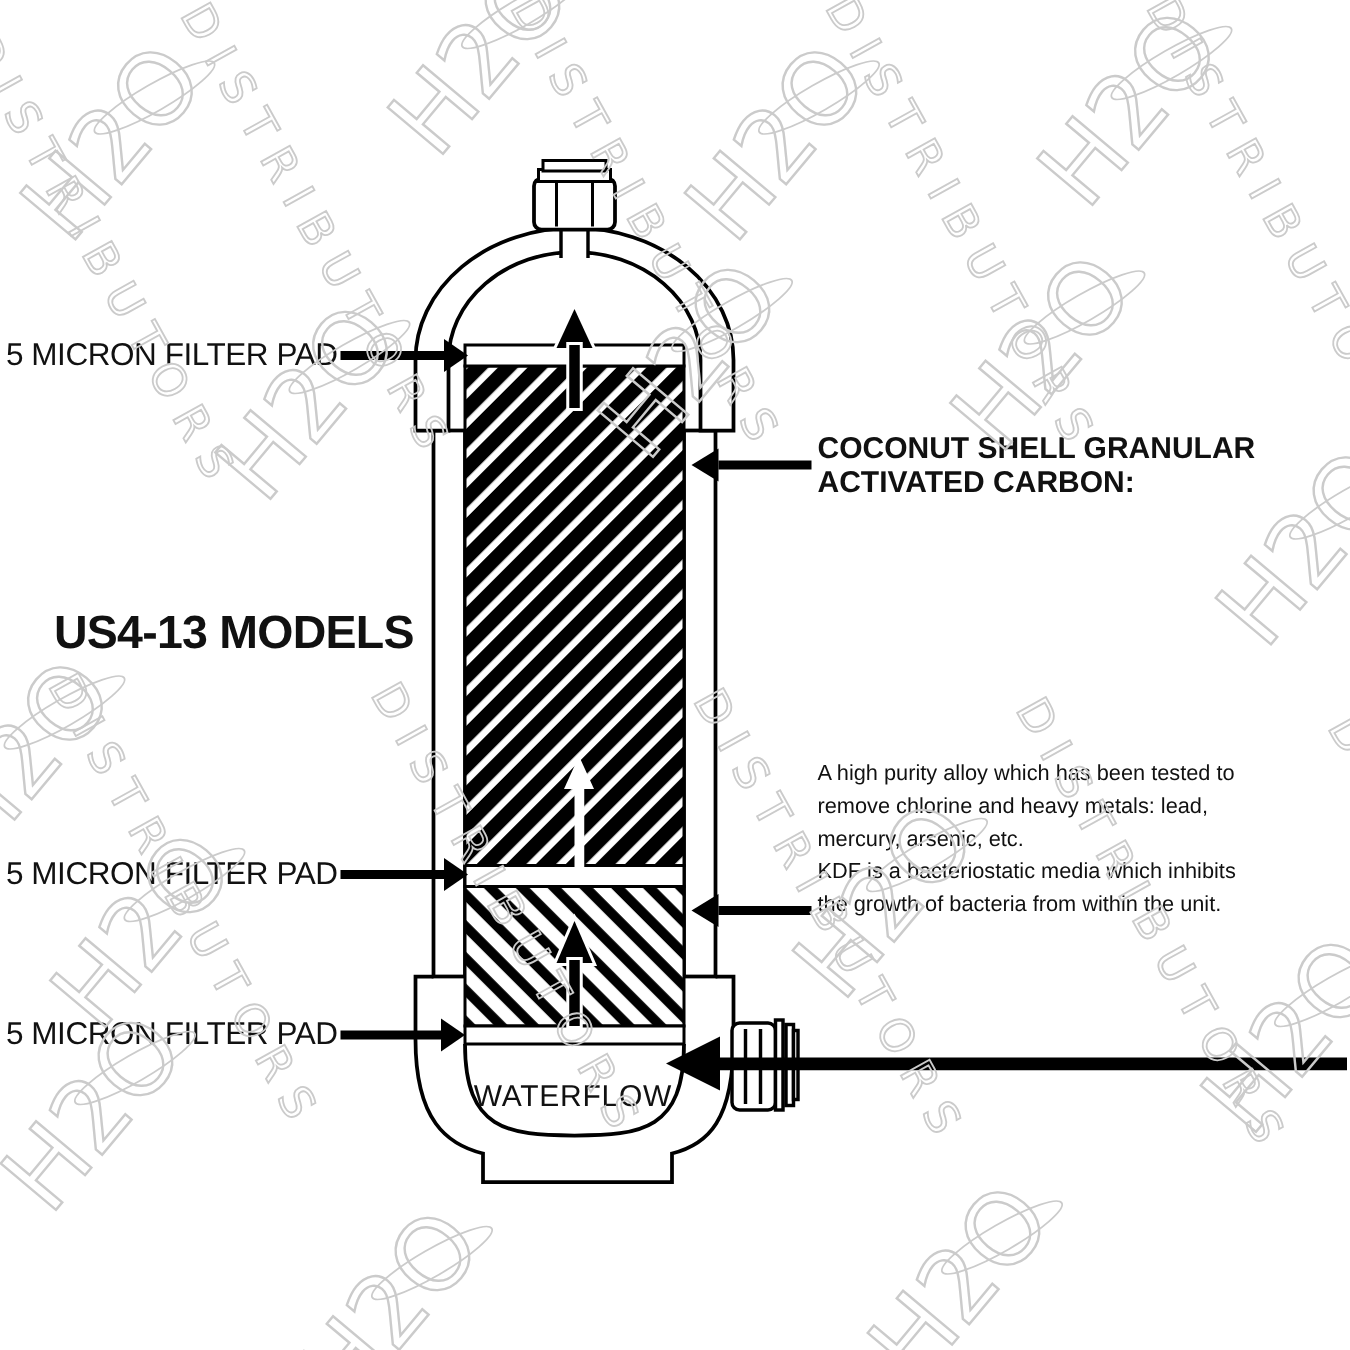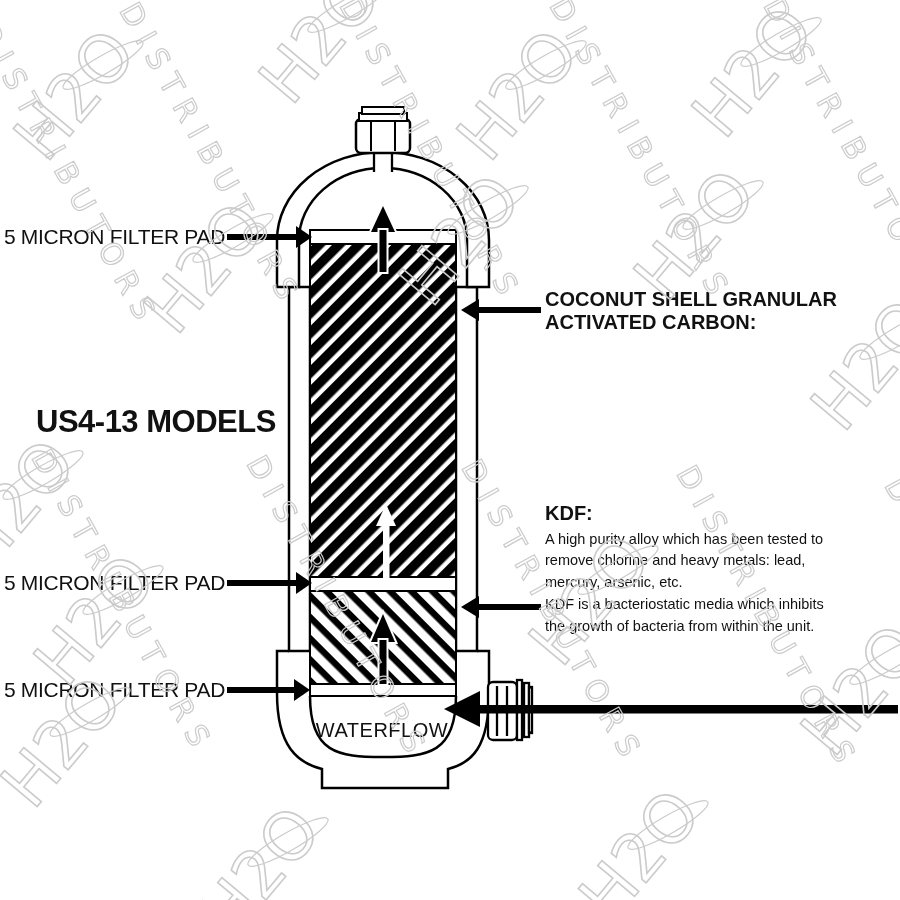--- a/index.html
+++ b/index.html
@@ -128,21 +128,20 @@
   <div class="lbl pad-label" style="top:679px;">5 MICRON FILTER PAD</div>
 
   <div class="lbl model-label">US4-13 MODELS</div>
 
   <div class="ann" style="top:288px;">
     <div class="ann-heading">COCONUT SHELL GRANULAR
 ACTIVATED CARBON:</div>
   </div>
 
   <div class="ann" style="top:502px;">
-    <div class="ann-heading">KDF:</div>
     <div class="ann-body">A high purity alloy which has been tested to
 remove chlorine and heavy metals: lead,
 mercury, arsenic, etc.
 KDF is a bacteriostatic media which inhibits
 the growth of bacteria from within the unit.</div>
   </div>
 </div>
 
 <svg id="watermark-layer" class="layer" viewBox="0 0 900 900">
   <g fill="none" stroke="#cbcbcb" font-family="DejaVu Sans, sans-serif">

